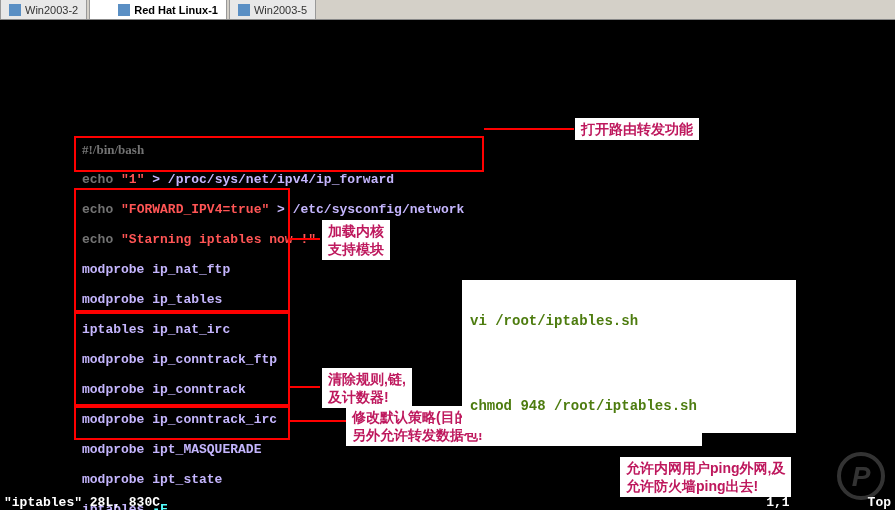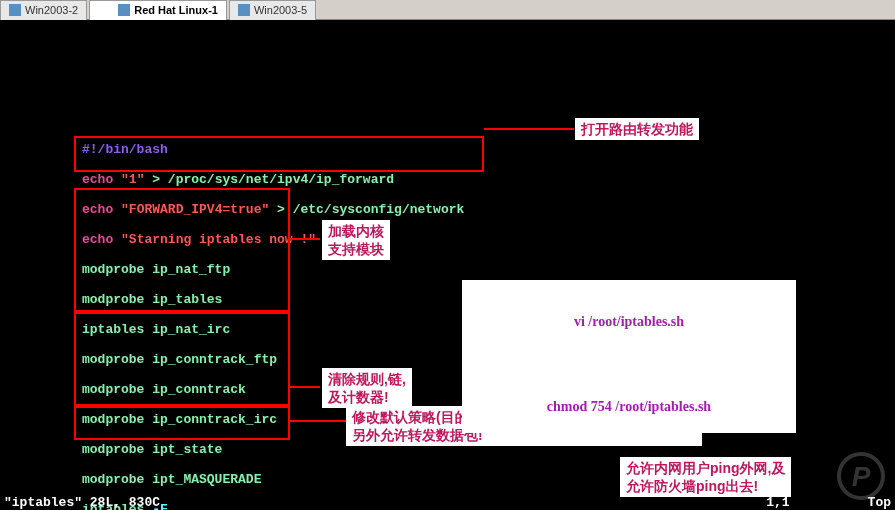--- a/index.html
+++ b/index.html
@@ -9,21 +9,21 @@
       background: #000;
       font-family: "Courier New", monospace;
       font-size: 13px;
       overflow: hidden;
       position: relative;
     }
     .tab-bar {
       background: #d4d0c8;
       height: 20px;
       display: flex;
-      align-items: center;
+      align-items: flex-end;
       border-bottom: 1px solid #888;
     }
     .tab {
       display: flex;
       align-items: center;
       padding: 2px 8px;
       background: #e8e8e8;
       border: 1px solid #999;
       border-bottom: none;
       margin-right: 2px;
@@ -49,25 +49,25 @@
     .terminal {
       padding: 2px 4px;
       background: #000;
       color: #fff;
       font-weight: bold;
       line-height: 15px;
       white-space: pre;
       position: relative;
       height: 490px;
     }
-    .c-white { color: #86efac; }
+    .c-white { color: #c4b5fd; }
     .c-cyan { color: #55ffff; }
     .c-red { color: #ff5555; }
-    .c-teal { color: #8b5cf6; }
-    .c-brown { color: #ec4899; }
+    .c-teal { color: #737373; font-family: Liberation Serif, serif; }
+    .c-brown { color: #737373; }
     .line { height: 15px; }
     
     .status-bar {
       position: absolute;
       bottom: 0;
       left: 4px;
       right: 4px;
       display: flex;
       justify-content: space-between;
       color: #fff;
@@ -80,26 +80,25 @@
       color: #be185d;
       font-family: "SimSun", "Microsoft YaHei", sans-serif;
       font-size: 14px;
       padding: 2px 6px;
       font-weight: bold;
       line-height: 18px;
     }
     .annot-cmd {
       position: absolute;
       background: #fff;
-      color: #a21caf;
-      font-family: Liberation Serif, serif;
+      color: #4d7c0f;
+      font-family: Liberation Mono, monospace;
       font-size: 14px;
       padding: 4px 8px;
       font-weight: bold;
-      text-align: center;
     }
     .red-box {
       position: absolute;
       border: 2px solid #ff0000;
       pointer-events: none;
     }
     .red-line {
       position: absolute;
       background: #ff0000;
       height: 2px;
@@ -152,22 +151,22 @@
 <div class="line" style="padding-left:78px"><span class="c-teal">#!/bin/bash</span></div>
 <div class="line" style="padding-left:78px"><span class="c-brown">echo</span> <span class="c-red">"1"</span><span class="c-white"> &gt; /proc/sys/net/ipv4/ip_forward</span></div>
 <div class="line" style="padding-left:78px"><span class="c-brown">echo</span> <span class="c-red">"FORWARD_IPV4=true"</span><span class="c-white"> &gt; /etc/sysconfig/network</span></div>
 <div class="line" style="padding-left:78px"><span class="c-brown">echo</span> <span class="c-red">"Starning iptables now !"</span></div>
 <div class="line" style="padding-left:78px"><span class="c-white">modprobe ip_nat_ftp</span></div>
 <div class="line" style="padding-left:78px"><span class="c-white">modprobe ip_tables</span></div>
 <div class="line" style="padding-left:78px"><span class="c-white">iptables ip_nat_irc</span></div>
 <div class="line" style="padding-left:78px"><span class="c-white">modprobe ip_conntrack_ftp</span></div>
 <div class="line" style="padding-left:78px"><span class="c-white">modprobe ip_conntrack</span></div>
 <div class="line" style="padding-left:78px"><span class="c-white">modprobe ip_conntrack_irc</span></div>
+<div class="line" style="padding-left:78px"><span class="c-white">modprobe ipt_MASQUERADE</span></div>
 <div class="line" style="padding-left:78px"><span class="c-white">modprobe ipt_state</span></div>
-<div class="line" style="padding-left:78px"><span class="c-white">modprobe ipt_MASQUERADE</span></div>
 <div class="line" style="padding-left:78px"><span class="c-white">iptables </span><span class="c-cyan">-F</span></div>
 
 
 
 
 
 
 
 
 
@@ -197,20 +196,20 @@
 <div class="annot" style="left:322px;top:200px;white-space:pre-line">加载内核
 支持模块</div>
 <div class="annot" style="left:346px;top:386px;white-space:pre-line">修改默认策略(目的地址为本机的数据包采取"丢弃"策略,
 另外允许转发数据包!</div>
 <div class="annot" style="left:620px;top:437px;white-space:pre-line">允许内网用户ping外网,及
 允许防火墙ping出去!</div>
 
 <div class="annot-cmd" style="left:462px;top:260px;width:334px">
   <div>vi /root/iptables.sh</div>
   <div style="height:10px"></div>
-  <div>chmod 754 /root/iptables.sh</div>
+  <div>chmod 948 /root/iptables.sh</div>
 </div>
 
 <div class="watermark">
   <div class="circle">P</div>
 </div>
 
 </div>
 
 </body></html>

